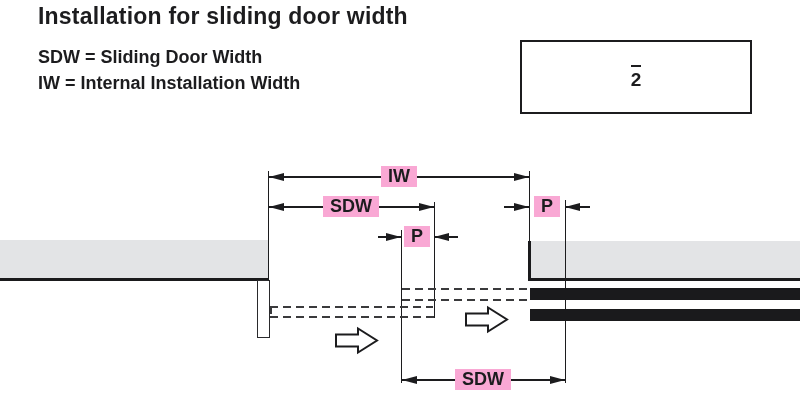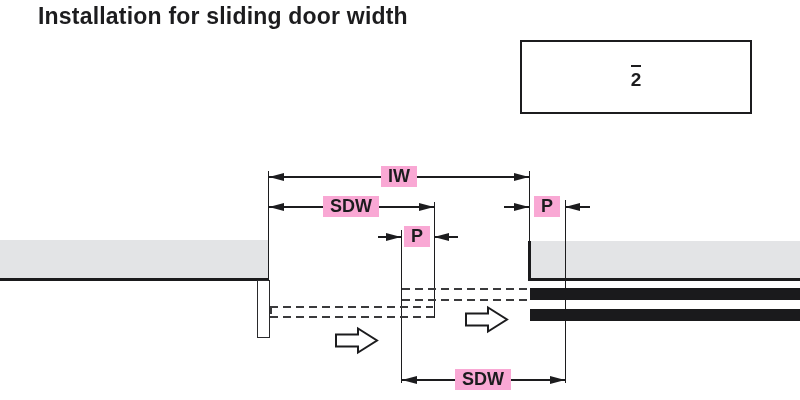--- a/index.html
+++ b/index.html
@@ -35,20 +35,22 @@
   .guide { position:absolute; background:#ffffff; border:1.5px solid #2a2a2c; box-sizing:border-box; }
   svg { position:absolute; overflow:visible; }
 </style>
 </head>
 <body>
 
 <div id="stage">
 
   <div class="title">Installation for sliding door width</div>
   <div class="legend">
+    <div>SDW = Sliding Door Width</div>
+    <div>IW = Internal Installation Width</div>
   </div>
 
   <div class="formula-box">
     <span class="frac">
       <span class="bar"></span>
       <span>2</span>
     </span>
   </div>
 
   <div class="wall" style="left:0;top:240px;width:268px;height:38px"></div>

